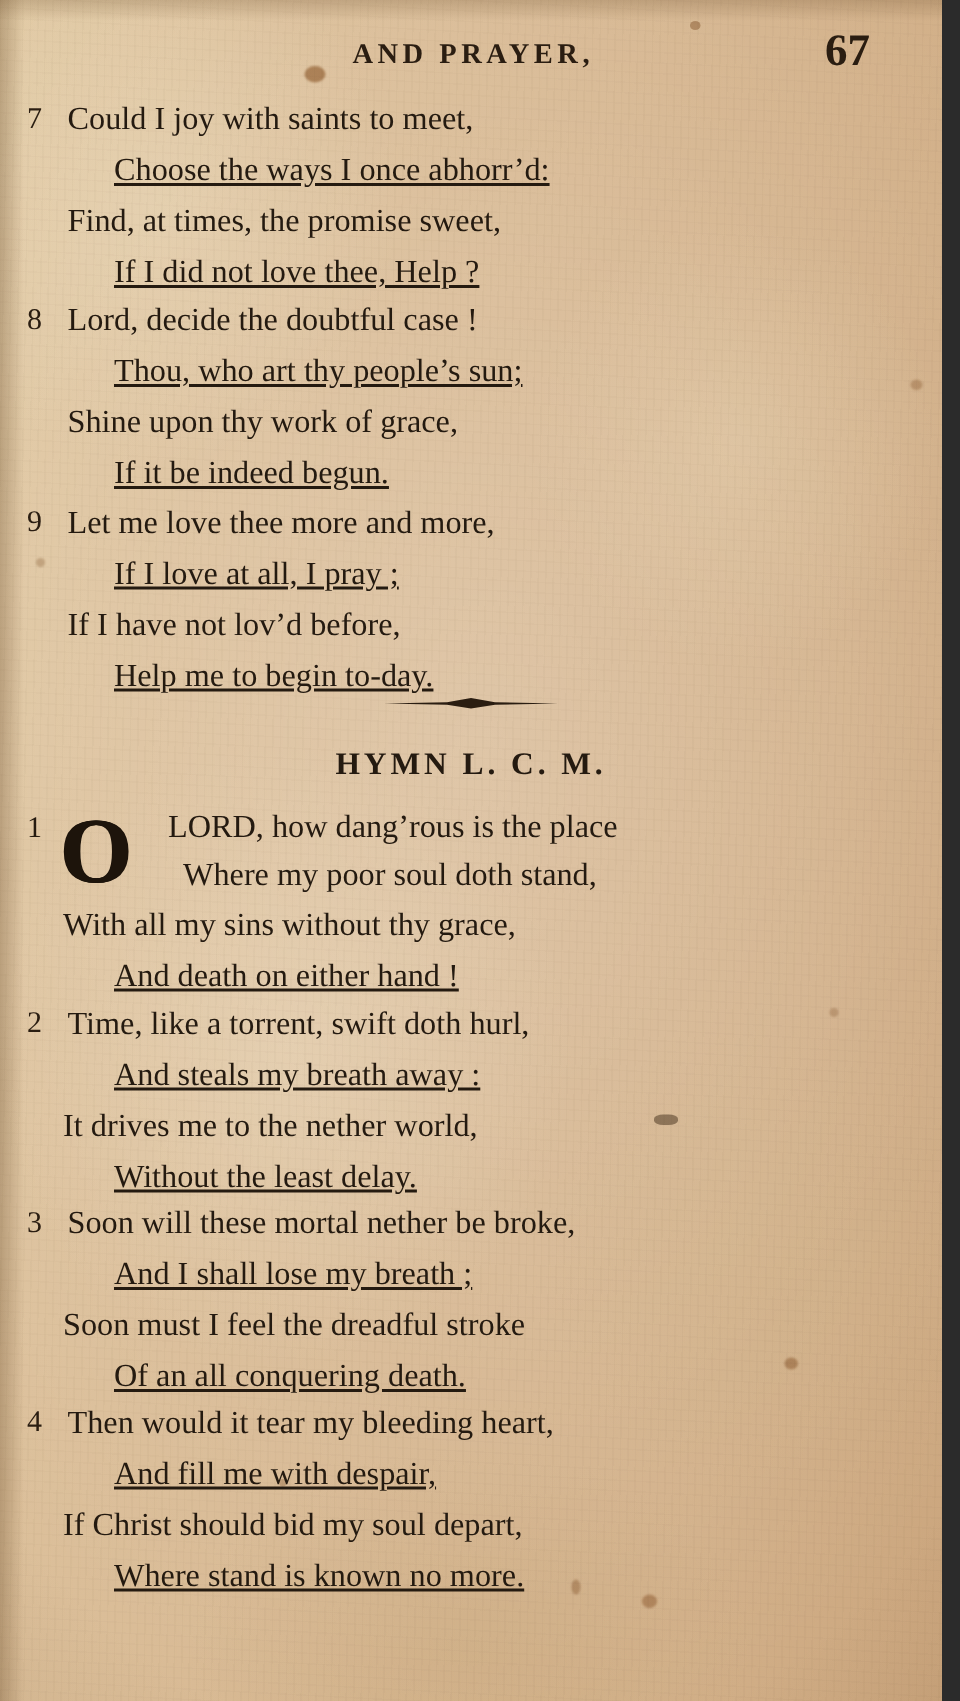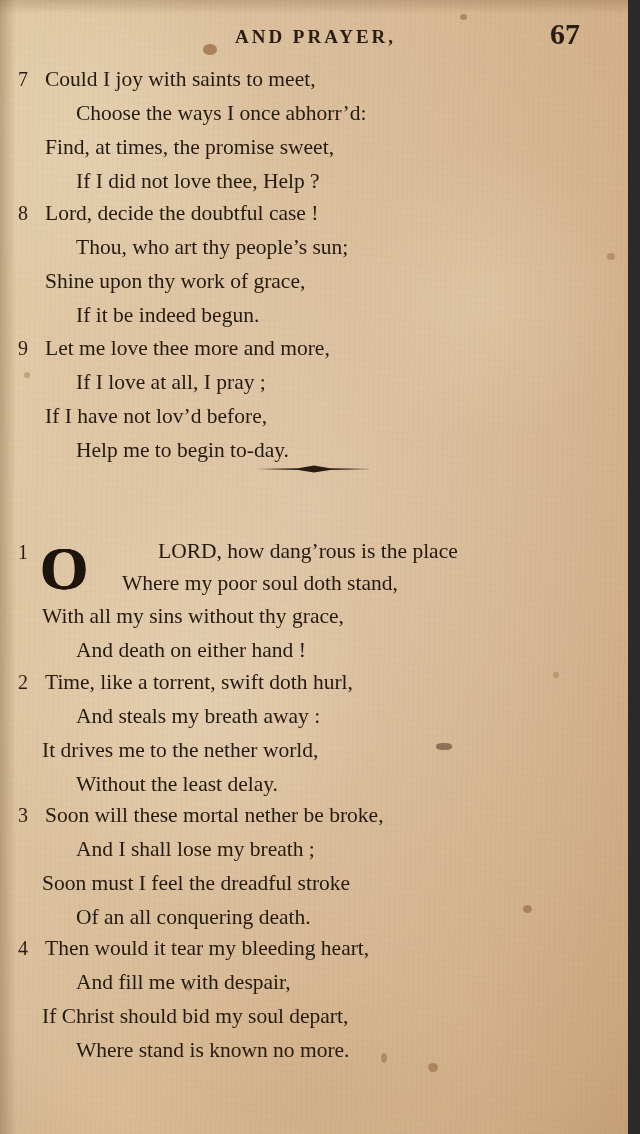--- a/index.html
+++ b/index.html
@@ -131,20 +131,21 @@
     font-size: 20px;
     color: #2a1d11;
   }
   .vline .txt {
     position: absolute;
     top: 0;
     left: 45px;
   }
   .vline.indent .txt {
     left: 76px;
+    text-decoration: underline;
   }
 
   
   .divider {
     position: absolute;
     left: 0;
     width: 100%;
     height: 14px;
     display: flex;
     align-items: center;
@@ -263,25 +264,26 @@
         <span class="txt">Help me to begin to-day.</span>
       </div>
     </div>
 
     <div class="divider" style="top:462px;">
       <svg width="120" height="12" viewBox="0 0 120 12" aria-hidden="true">
         <path d="M2 6 L44 5.2 L60 2.4 L76 5.2 L118 6 L76 6.9 L60 9.4 L44 6.9 Z" fill="#2a1d11"></path>
       </svg>
     </div>
 
+    <div class="hymn-heading" style="top:497px;">HYMN L. C. M.</div>
 
     <div class="dropcap-stanza" style="top:535px;">
       <span class="num" style="position:absolute; left:18px; top:6px; font-size:20px;">1</span>
       <span class="dropcap">O</span>
-      <div class="vline dc1" style="height:32px; line-height:32px;margin-left:46px;">
+      <div class="vline dc1" style="height:32px; line-height:32px;">
         <span class="txt">LORD, how dang’rous is the place</span>
       </div>
       <div class="vline dc2" style="height:32px; line-height:32px;">
         <span class="txt">Where my poor soul doth stand,</span>
       </div>
       <div class="vline" style="height:34px; line-height:34px;">
         <span class="txt" style="left:42px;">With all my sins without thy grace,</span>
       </div>
       <div class="vline indent">
         <span class="txt">And death on either hand !</span>

